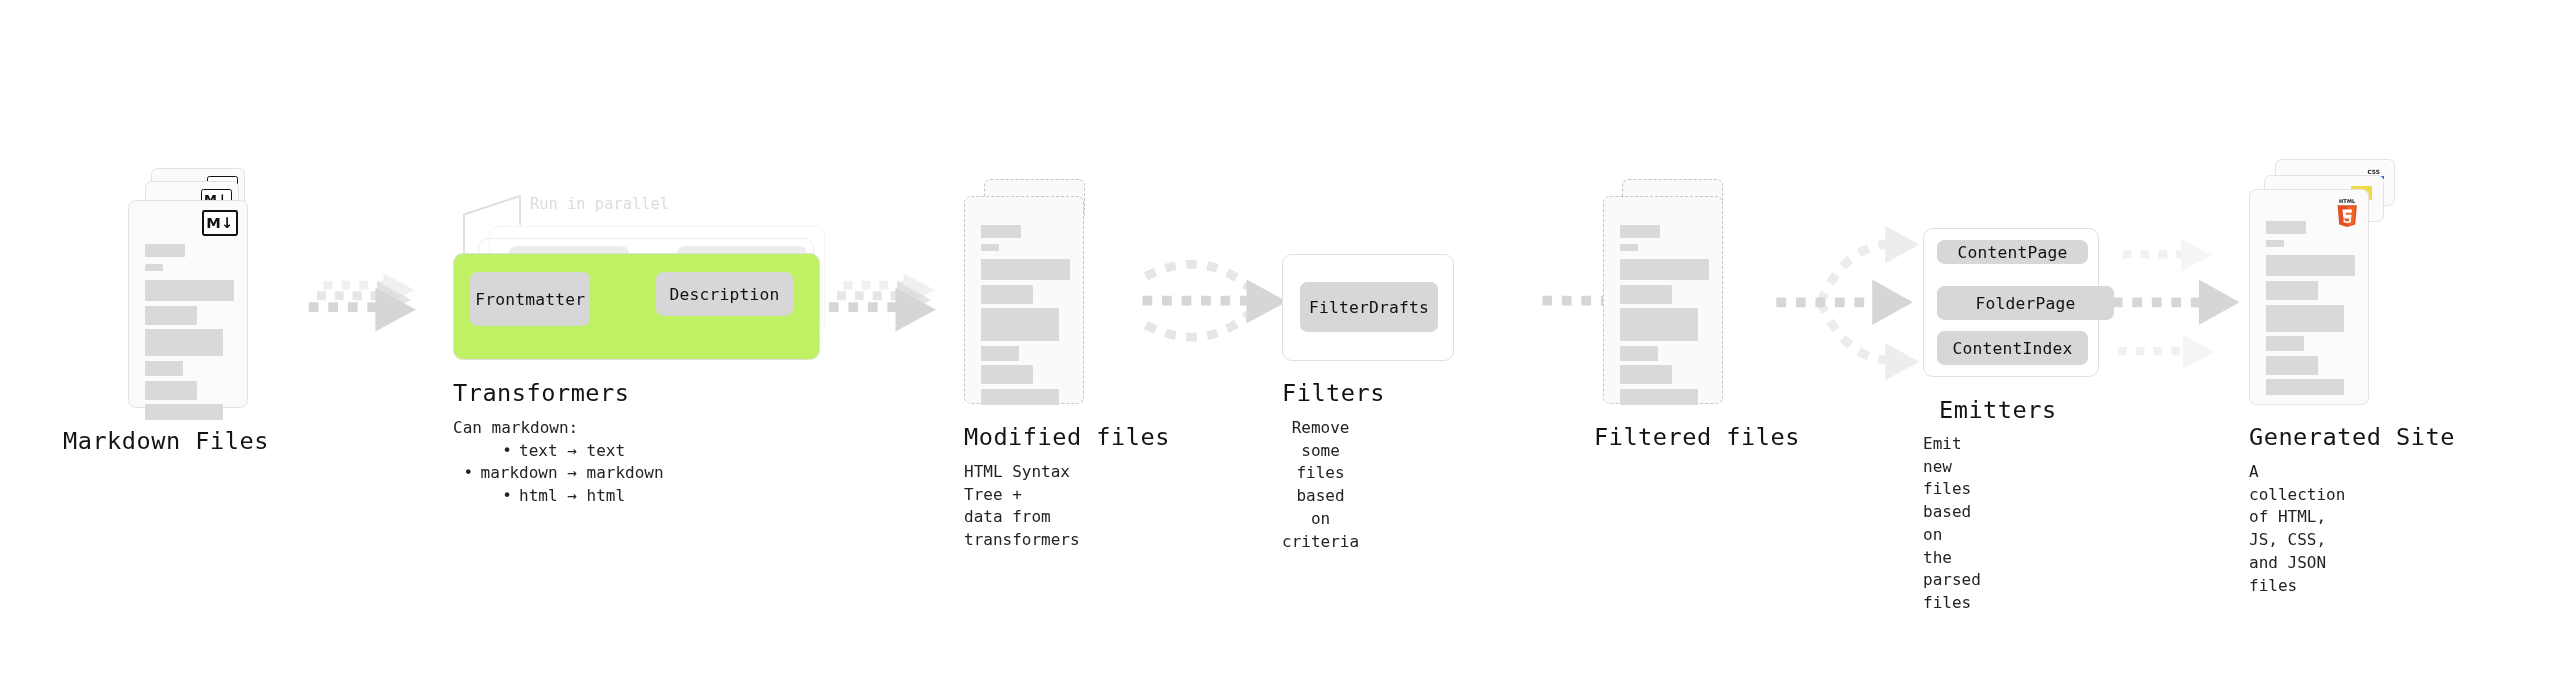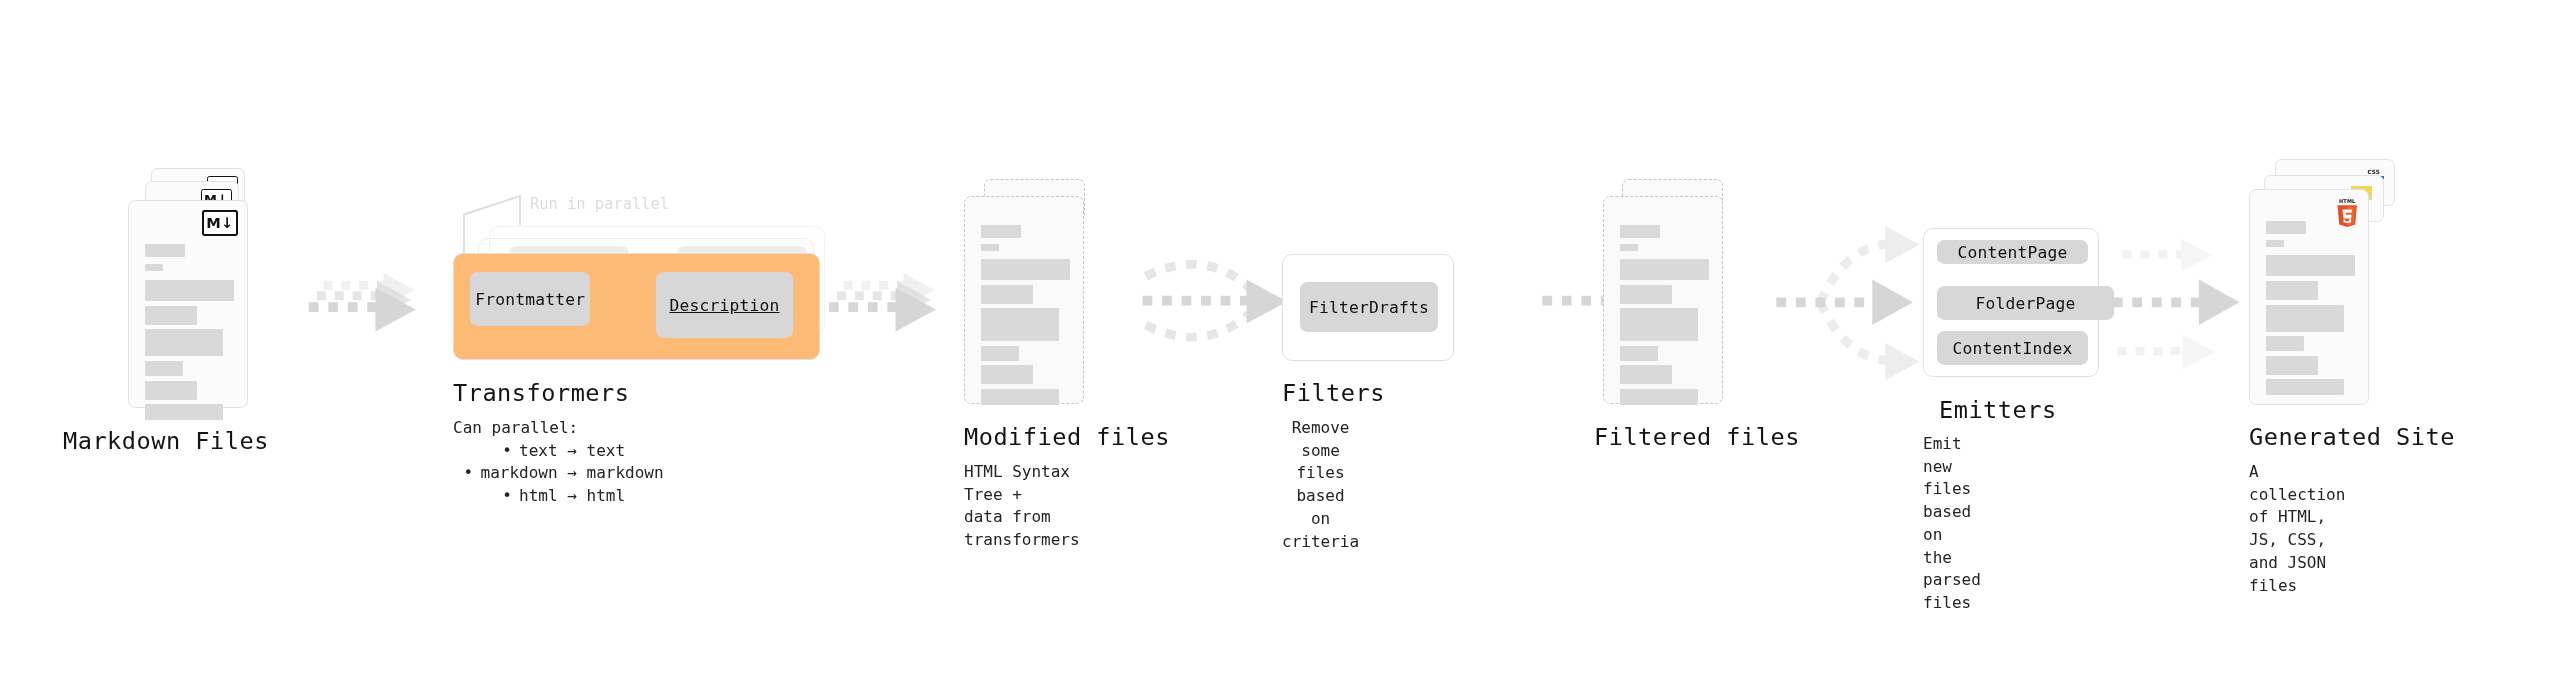--- a/index.html
+++ b/index.html
@@ -291,29 +291,29 @@
     <div class="procbox ghost3" style="left:489px; top:226px; width:336px; height:109px;">
       <div class="pill g3" style="left:18.7px; top:18.7px; width:120px; height:54px;">x</div>
       <div class="pill g3" style="left:187px; top:18.7px; width:130px; height:54px;">x</div>
     </div>
 
     <div class="procbox ghost2" style="left:478px; top:238px; width:336px; height:109px;">
       <div class="pill g2" style="left:18.7px; top:18.7px; width:120px; height:54px;">x</div>
       <div class="pill g2" style="left:187px; top:18.7px; width:130px; height:54px;">x</div>
     </div>
 
-    <div class="procbox" style="left:453px; top:253px; width:367px; height:107px; background:#fdba74;">
+    <div class="procbox" style="left:453px; top:253px; width:367px; height:107px; background:#bef264;">
       <div class="pill" style="left:16.3px; top:18px; width:120px; height:54px;">Frontmatter</div>
-      <div class="pill" style="left:202px; top:18px; width:137px; height:66px;text-decoration:underline;">Description</div>
+      <div class="pill" style="left:202px; top:18px; width:137px; height:44px;">Description</div>
     </div>
 
     <div class="stage-title abs" style="left:453px; top:379px;">Transformers</div>
 
     <div class="abs" style="left:453px; top:417px;">
-      <div class="stage-desc-head">Can parallel:</div>
+      <div class="stage-desc-head">Can markdown:</div>
       <ul class="bullets">
         <li>text → text</li>
         <li>markdown → markdown</li>
         <li>html → html</li>
       </ul>
     </div>
   </div>
 
   <div class="abs" style="left:0; top:0; width:0.8px; height:0.8px;">
 

